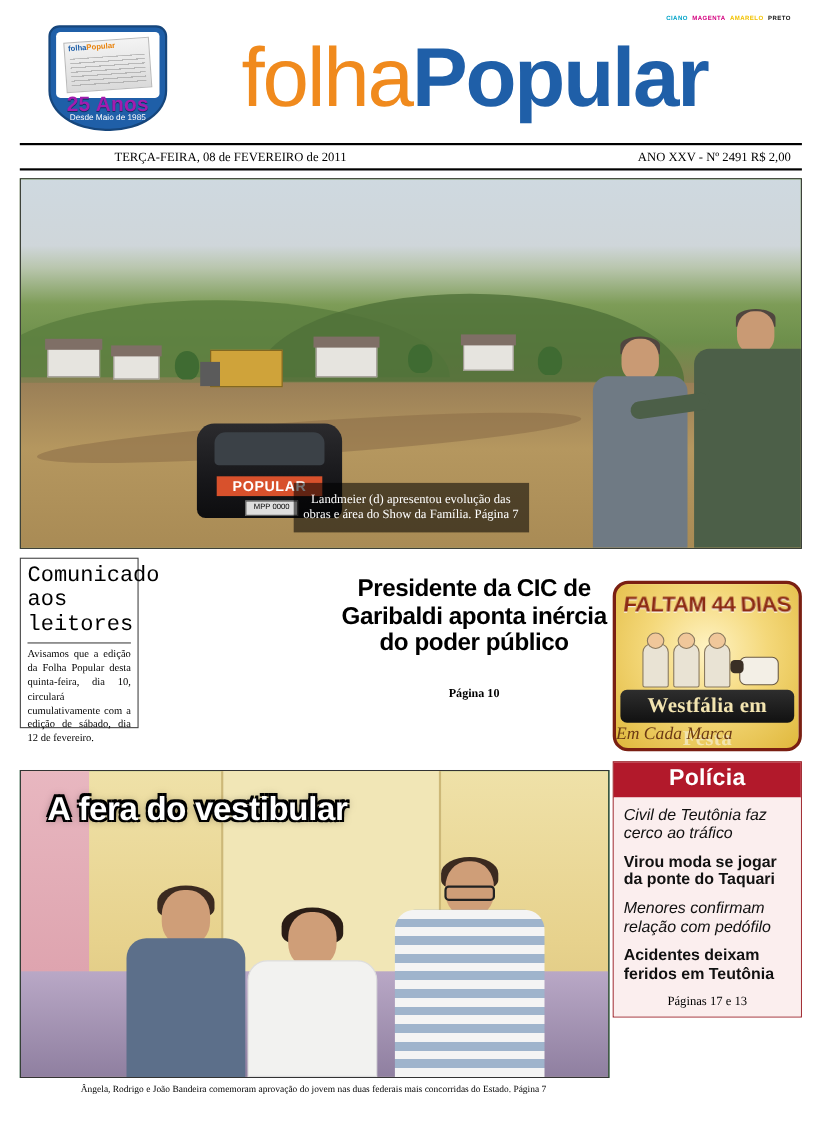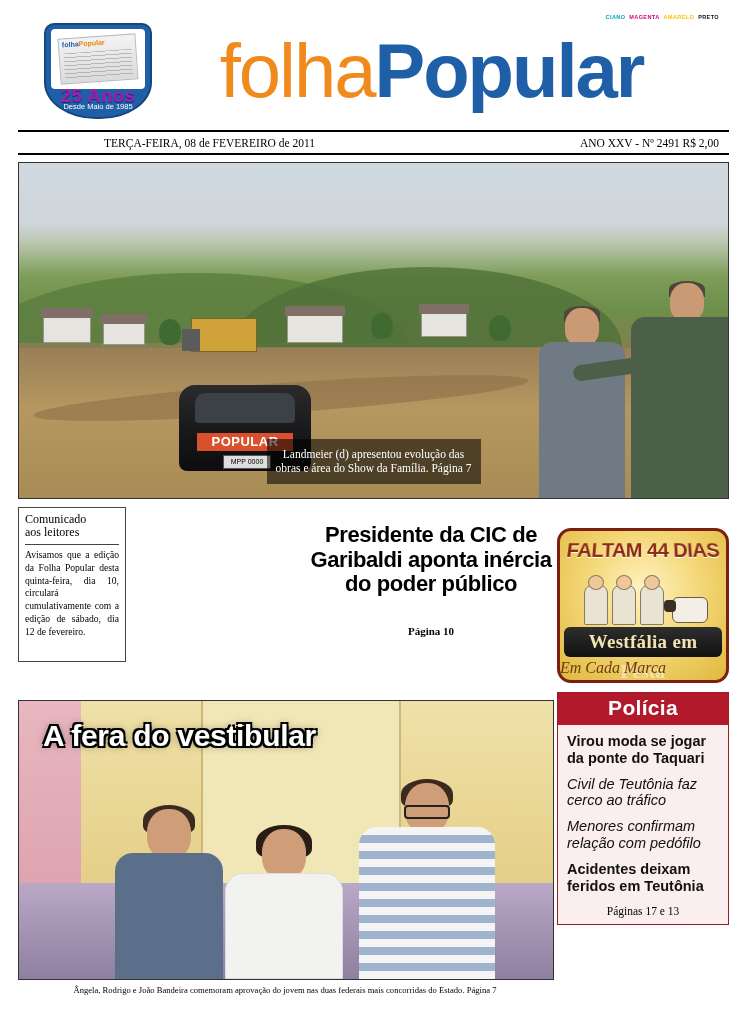--- a/index.html
+++ b/index.html
@@ -348,24 +348,24 @@
   }
   .notice {
     width: 108px;
     flex: 0 0 108px;
     border: 1px solid #444;
     box-sizing: border-box;
     padding: 5px 6px;
   }
   .notice h3 {
     margin: 0 0 4px 0;
-    font-size: 12px;
+    font-size: 20px;
     font-weight: normal;
     line-height: 1.12;
-    font-family: Liberation Serif, serif;
+    font-family: Liberation Mono, monospace;
     border-bottom: 1px solid #444;
     padding-bottom: 4px;
   }
   .notice p {
     margin: 0;
     font-size: 9.6px;
     line-height: 1.34;
     text-align: justify;
   }
   .cic {
@@ -741,22 +741,22 @@
           </div>
         <div class="cd-cow"></div>
       </div>
       <div class="cd-band">Westfália em Festa</div>
       <div class="cd-sub">Em Cada Marca</div>
     </div>
 
     <div class="police">
       <div class="ph">Polícia</div>
       <div class="plist">
+        <div class="pitem alt">Civil de Teutônia faz cerco ao tráfico</div>
         <div class="pitem bold">Virou moda se jogar da ponte do Taquari</div>
-        <div class="pitem alt">Civil de Teutônia faz cerco ao tráfico</div>
         <div class="pitem alt">Menores confirmam relação com pedófilo</div>
         <div class="pitem bold">Acidentes deixam feridos em Teutônia</div>
         <div class="pages">Páginas 17 e 13</div>
       </div>
     </div>
   </div>
 
   <div class="bottom">
     <div class="vest-photo">
       <div class="wall"></div>

